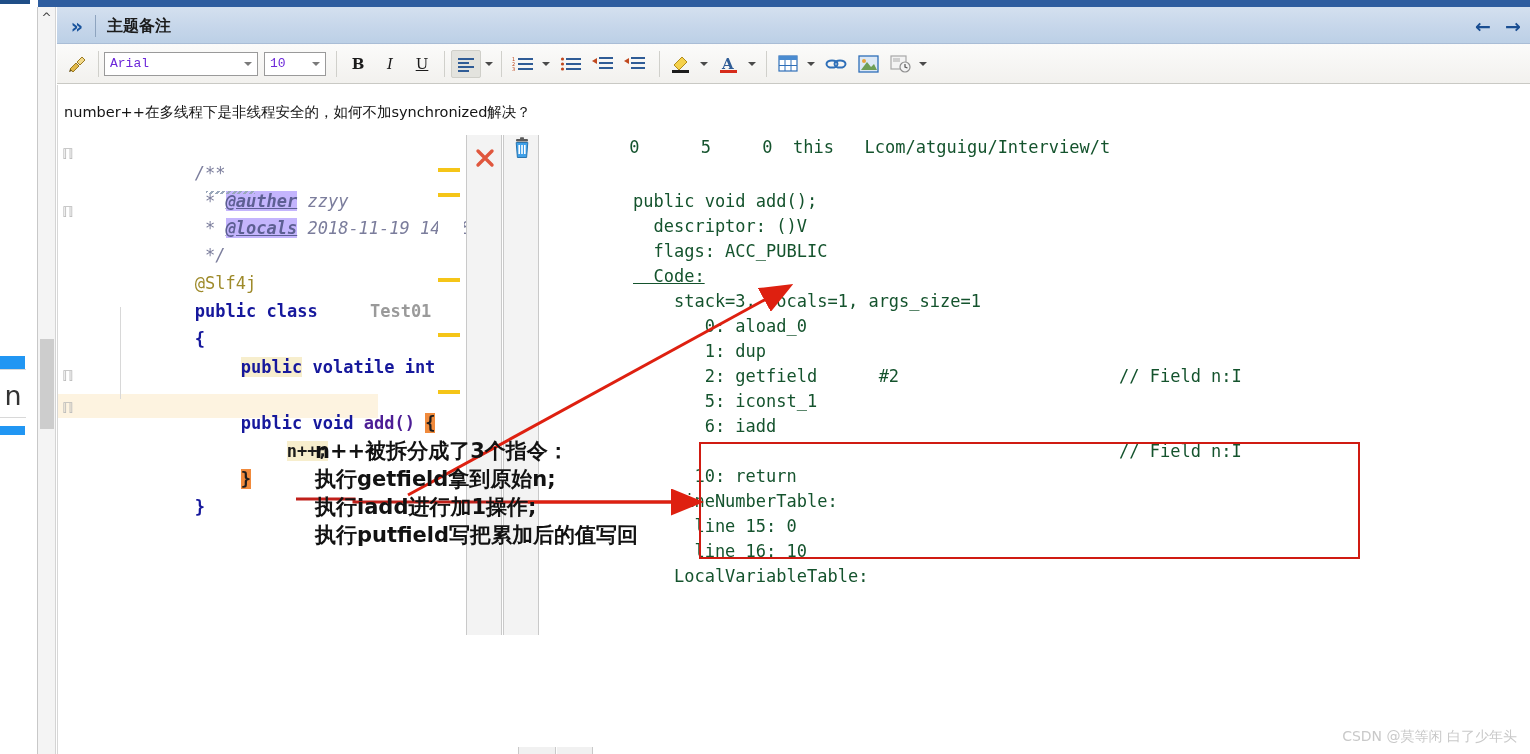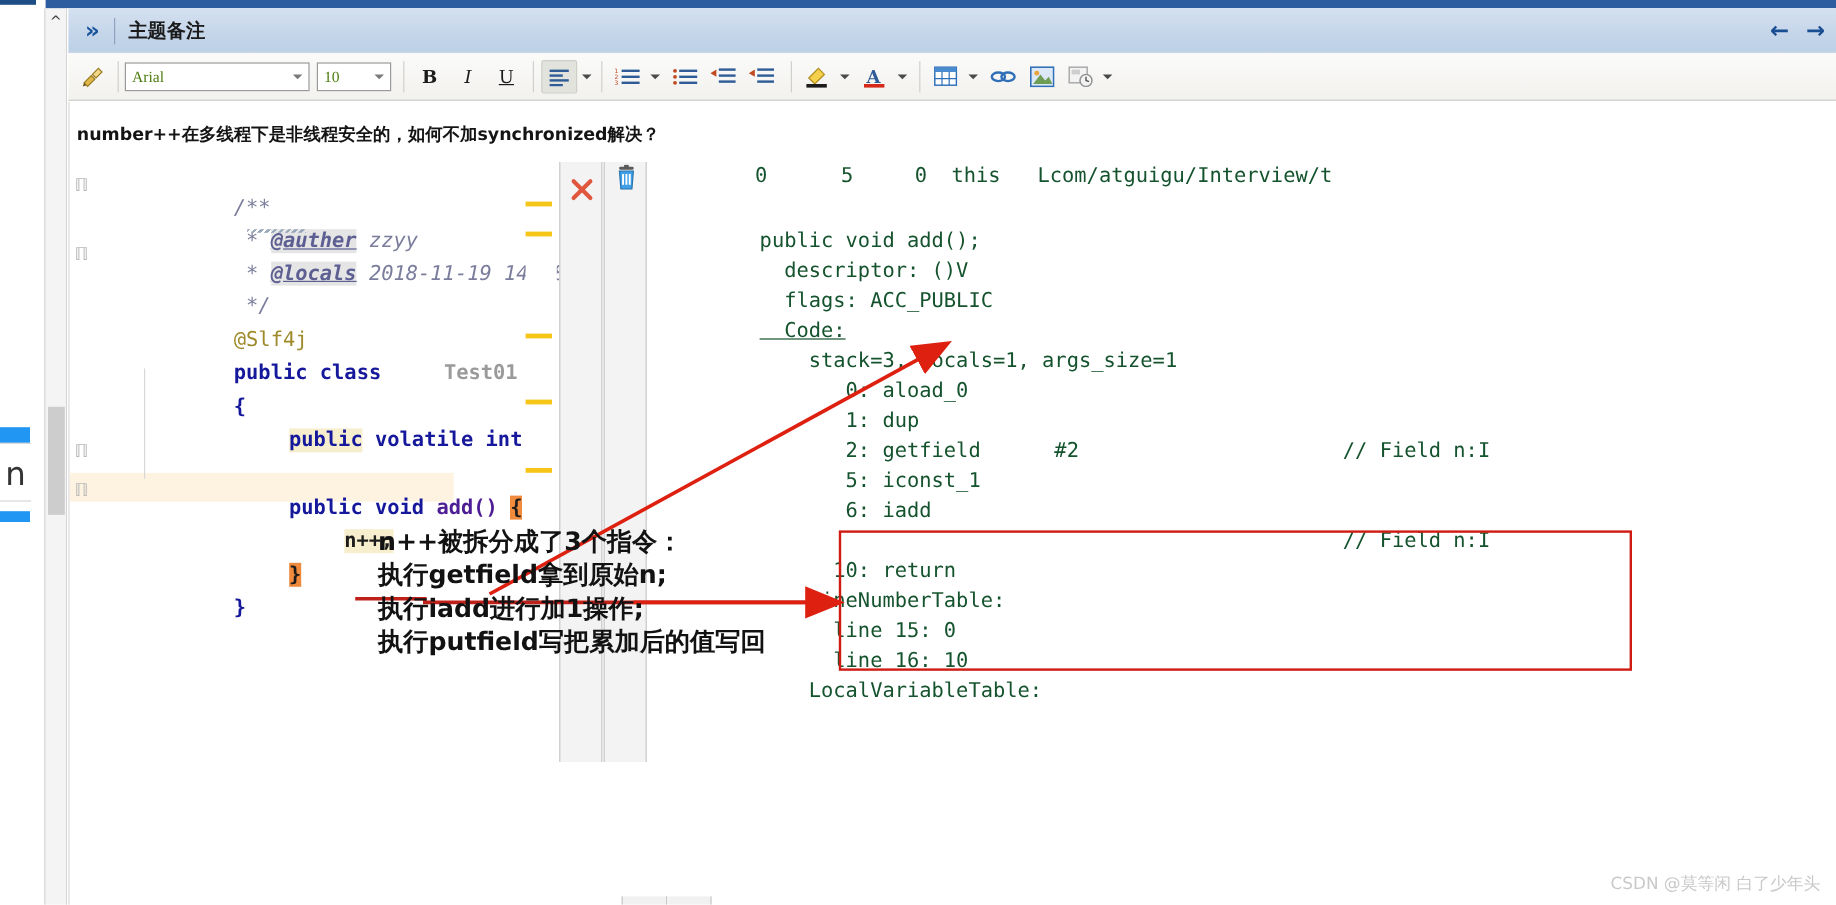--- a/index.html
+++ b/index.html
@@ -110,21 +110,21 @@
     cursor:pointer; border-radius:2px; margin:0 1px;
   }
   .tb-btn.active { background:#e3e3de; border:1px solid #cfcfc9; }
   .caret {
     width:0;height:0;border-left:4px solid transparent;border-right:4px solid transparent;
     border-top:4px solid #4a4a4a; margin-left:3px; cursor:pointer;
   }
   .combo {
     height:24px; background:#ffffff; border:1px solid #9a9a9a;
     display:flex; align-items:center; padding:0 2px 0 5px;
-    font-family:Liberation Serif, serif; font-size:13px; color:#4d7c0f;
+    font-family:Liberation Mono, monospace; font-size:13px; color:#6d28d9;
   }
   .combo .cval { flex:1; white-space:nowrap; overflow:hidden; }
   .combo .cbtn {
     width:14px; height:22px; display:flex; align-items:center; justify-content:center;
   }
   .combo .cbtn i {
     width:0;height:0;border-left:4px solid transparent;border-right:4px solid transparent;
     border-top:4px solid #7a7a7a; display:block;
   }
   .font-combo { width:154px; }
@@ -137,38 +137,38 @@
   
   .editor {
     position:absolute; left:0; top:78px; width:1474px; height:669px;
     background:#ffffff;
     border-left:1px solid #d7d7d7;
     overflow:hidden;
   }
   .note-line {
     position:absolute; left:6px; top:18px;
     font-family:"DejaVu Sans","Liberation Sans",sans-serif;
-    font-size:14.5px; color:#141414; font-weight:bold; white-space:nowrap;
+    font-size:14.5px; color:#141414; font-weight:normal; white-space:nowrap;
   }
 
   
   .imgarea { position:absolute; left:0; top:50px; width:1474px; height:619px; }
 
   
   .ide {
     position:absolute; left:0px; top:0px; width:404px; height:565px;
     background:#ffffff;
     font-family:"DejaVu Sans Mono","Liberation Mono",monospace;
     font-size:17px;
     color:#1c1c1c;
   }
   .cl { position:absolute; white-space:pre; line-height:20px; }
   .kw { color:#16189c; font-weight:bold; }
   .cmt { color:#7b7d9c; font-style:italic; }
-  .tag { color:#5d5f93; font-style:italic; font-weight:bold; background:#e5e5e5; text-decoration:underline; }
+  .tag { color:#5d5f93; font-style:italic; font-weight:bold; background:#c4b5fd; text-decoration:underline; }
   .tagv { color:#7b7d9c; font-style:italic; }
   .anno { color:#9e8a2a; }
   .cls { color:#9a9a9a;margin-left:42px; }
   .mname { color:#4c1d95; }
   .var { color:#4c3a8c; }
   .hl { background:#f7eecd; }
   .brace-hl { background:#f08a3c; color:#1c1c1c; }
   .curline { position:absolute; background:#fdf3e0; }
   .fold {
     position:absolute; color:#b9b9b9; font-size:15px;

